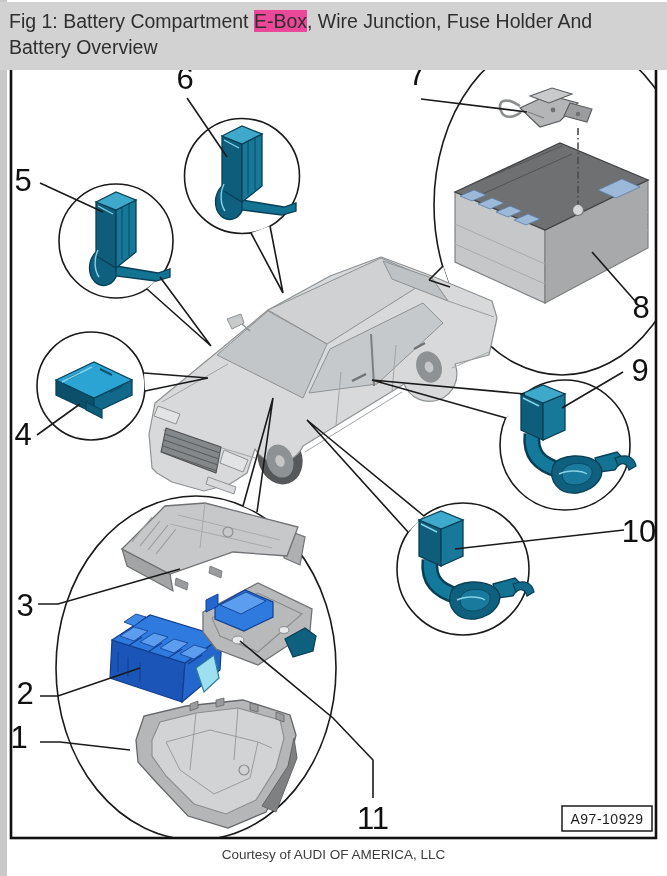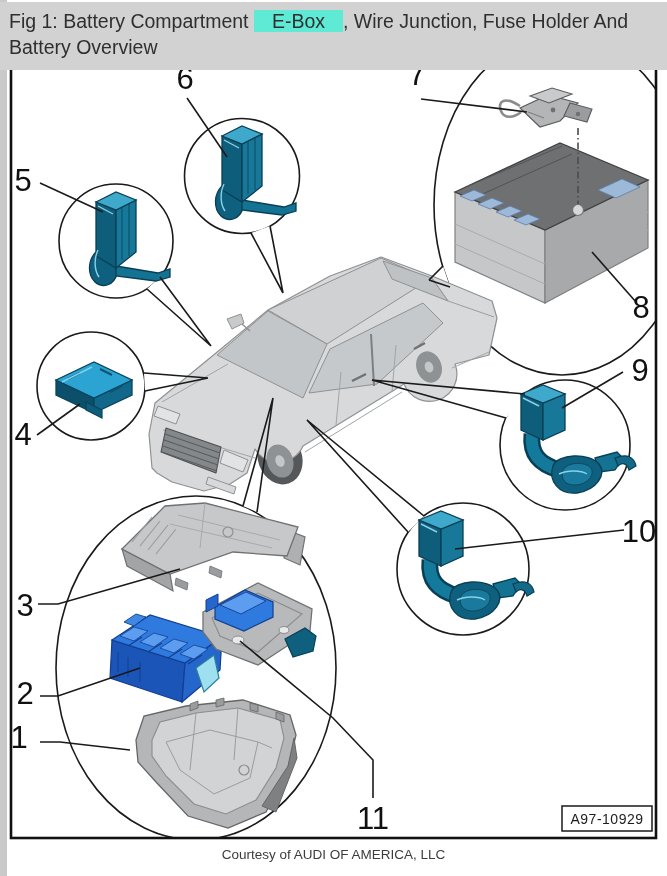--- a/index.html
+++ b/index.html
@@ -2,21 +2,21 @@
 <html><head>
 <meta charset="utf-8">
 <style>
   html,body{margin:0;padding:0;background:#ffffff;}
   #page{position:relative;width:667px;height:876px;background:#ffffff;overflow:hidden;
         font-family:"Liberation Sans",sans-serif;}
   #left-strip{position:absolute;left:0;top:0;width:7px;height:876px;background:#c9c9c9;}
   #header{position:absolute;left:0;top:2px;width:667px;box-sizing:border-box;
           background:#d2d2d2;padding:7px 16px 9px 9px;
           font-size:19.5px;line-height:1.33;color:#2f2f2f;}
-  #header .hl{background:#5eead4;padding:0 18px;}
+  #header .hl{background:#ec4899;padding:0 0;}
   #diagram-svg{position:absolute;left:0;top:0;}
   #caption{position:absolute;left:7px;top:847px;width:653px;text-align:center;
            font-size:13.5px;color:#3d3d3d;}
   .num{font-family:"Liberation Sans",sans-serif;font-size:31px;fill:#101010;}
   .label-txt{font-family:"Liberation Sans",sans-serif;font-size:14px;fill:#1d1d1d;letter-spacing:.5px;}
   .ln{stroke:#1a1a1a;stroke-width:1.6;fill:none;}
   .circ{stroke:#1a1a1a;stroke-width:1.6;fill:none;}
   .wedge{fill:#ffffff;stroke:none;}
 </style>
 </head>

